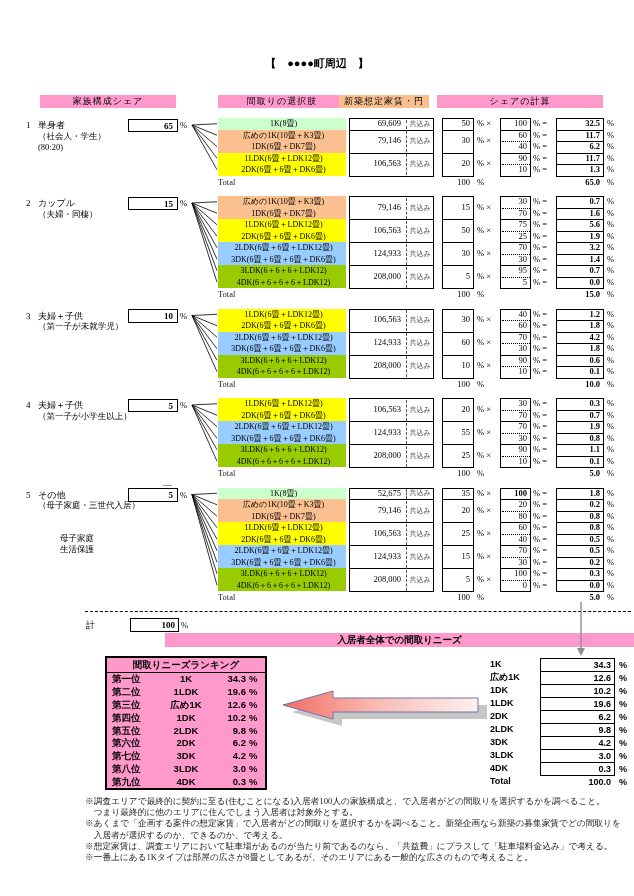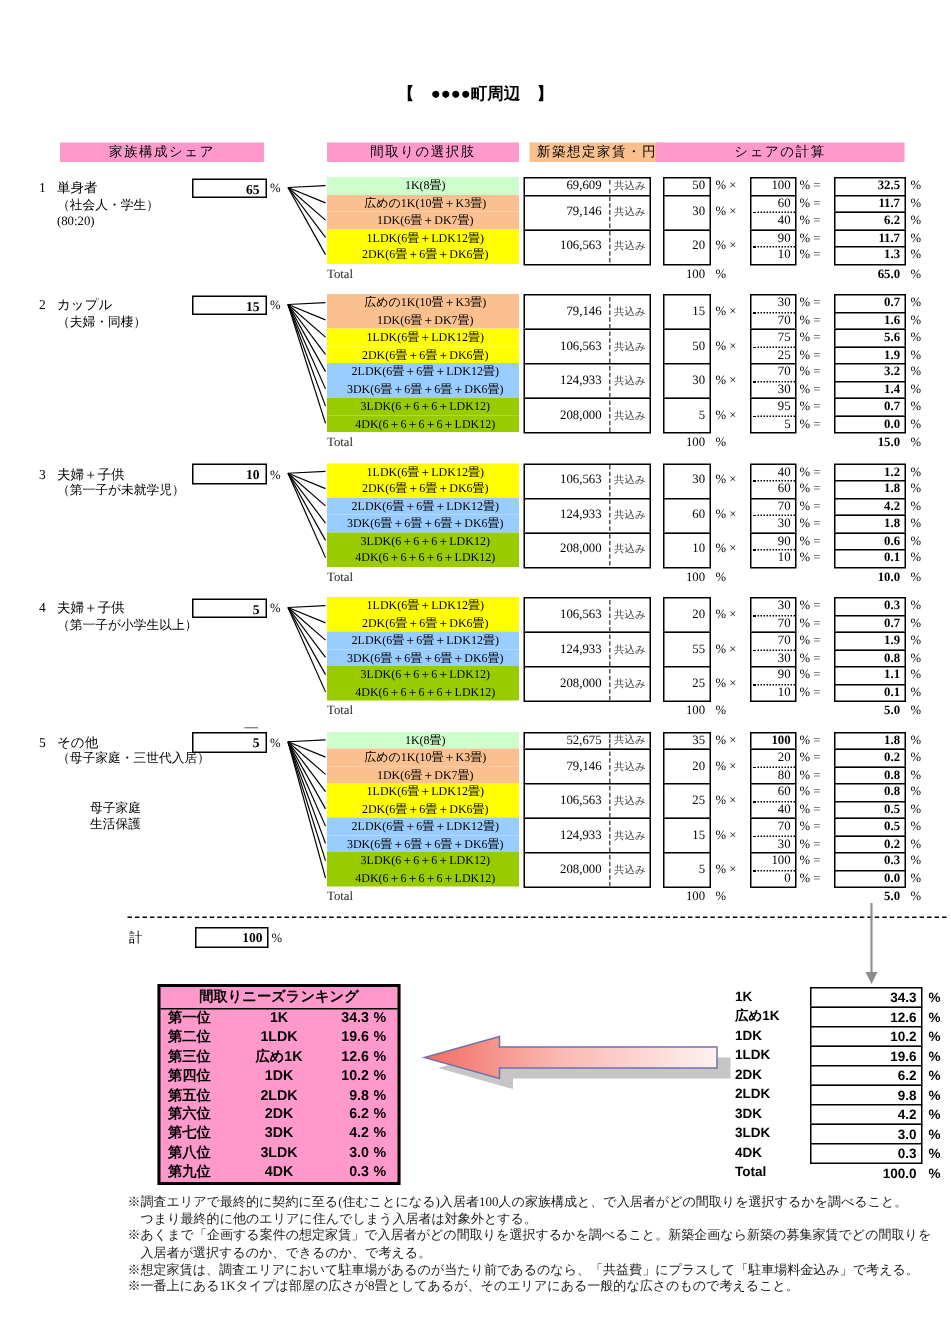--- a/index.html
+++ b/index.html
@@ -42,32 +42,33 @@
 </style>
 </head>
 <body>
 
 <div id="sheet">
 
   <div class="abs subtitle">【　●●●●町周辺　】</div>
 
   <div class="hdr pinkbg" style="left:40px;width:136px;">家族構成シェア</div>
   <div class="hdr pinkbg" style="left:218px;width:128px;">間取りの選択肢</div>
-  <div class="hdr orangebg" style="left:353px;width:90px;">新築想定家賃・円</div>
+  <div class="hdr orangebg" style="left:339px;width:90px;">新築想定家賃・円</div>
   <div class="hdr pinkbg" style="left:437px;width:166px;">シェアの計算</div>
 
   <div class="abs ser9" style="left:163px;top:478px;">—</div>
 
   <div class="abs" id="divider"></div>
 
   <div class="abs ser9" style="left:86px;top:619px;">計</div>
   <div class="abs box" style="left:130px;top:618px;width:49px;height:14px;"></div>
   <div class="abs ser9 bold r" style="left:130px;top:619px;width:45px;">100</div>
   <div class="abs ser85" style="left:181px;top:620px;">%</div>
 
+  <div class="abs" id="banner">入居者全体での間取りニーズ</div>
 
   <div class="abs" id="rank-table">
     <div id="rank-title">間取りニーズランキング</div>
     <div id="rank-rows">
         <div class="rrow">
           <span class="rrank">第一位</span>
           <span class="rname">1K</span>
           <span class="rval">34.3</span>
           <span class="rpct">%</span>
         </div>

